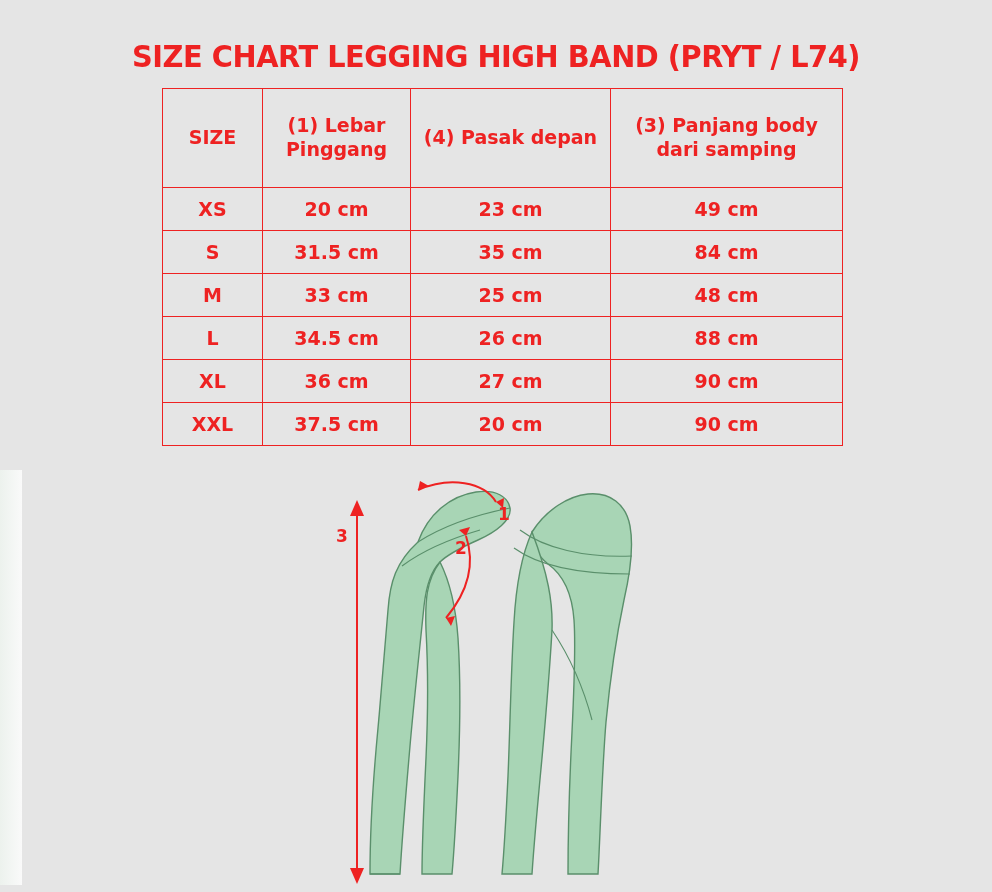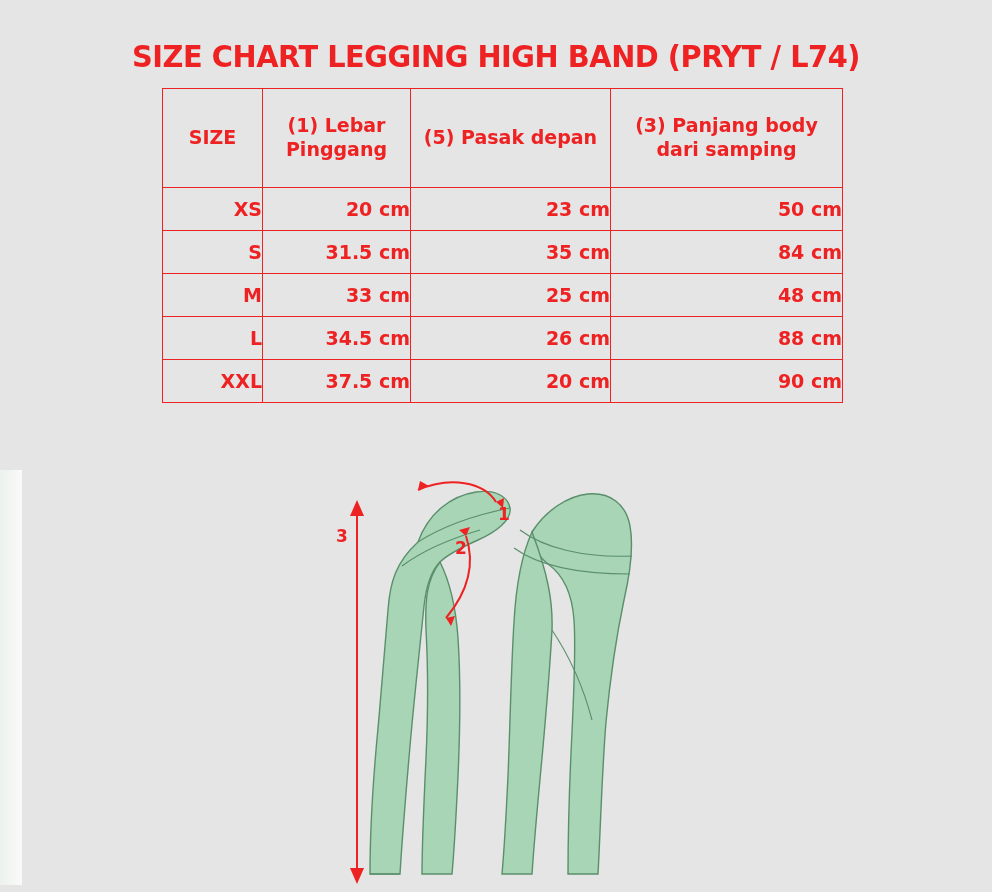--- a/index.html
+++ b/index.html
@@ -64,21 +64,20 @@
     height: 94px;
     font-size: 19px;
     line-height: 1.25;
     vertical-align: middle;
     padding: 2px 6px;
   }
   table.size-chart tbody td {
     height: 42px;
     font-size: 19px;
     vertical-align: middle;
-    text-align: right;
   }
   col.c-size   { width: 100px; }
   col.c-one    { width: 148px; }
   col.c-two    { width: 200px; }
   col.c-three  { width: 232px; }
 
   td.size-cell { font-size: 19px; }
 
   
   .illustration {
@@ -114,48 +113,54 @@
       <colgroup>
         <col class="c-size">
         <col class="c-one">
         <col class="c-two">
         <col class="c-three">
       </colgroup>
       <thead>
         <tr>
           <th>SIZE</th>
           <th>(1) Lebar Pinggang</th>
-          <th>(5) Pasak depan</th>
+          <th>(4) Pasak depan</th>
           <th>(3) Panjang body dari samping</th>
         </tr>
       </thead>
       <tbody>
         <tr>
           <td class="size-cell">XS</td>
           <td>20 cm</td>
           <td>23 cm</td>
-          <td>50 cm</td>
+          <td>49 cm</td>
         </tr>
         <tr>
           <td class="size-cell">S</td>
           <td>31.5 cm</td>
           <td>35 cm</td>
           <td>84 cm</td>
         </tr>
         <tr>
           <td class="size-cell">M</td>
           <td>33 cm</td>
           <td>25 cm</td>
           <td>48 cm</td>
         </tr>
         <tr>
           <td class="size-cell">L</td>
           <td>34.5 cm</td>
           <td>26 cm</td>
           <td>88 cm</td>
+        </tr>
+        <tr>
+          <td class="size-cell">XL</td>
+          <td>36 cm</td>
+          <td>27 cm</td>
+          <td>90 cm</td>
         </tr>
         <tr>
           <td class="size-cell">XXL</td>
           <td>37.5 cm</td>
           <td>20 cm</td>
           <td>90 cm</td>
         </tr>
       </tbody>
     </table>
   </div>

